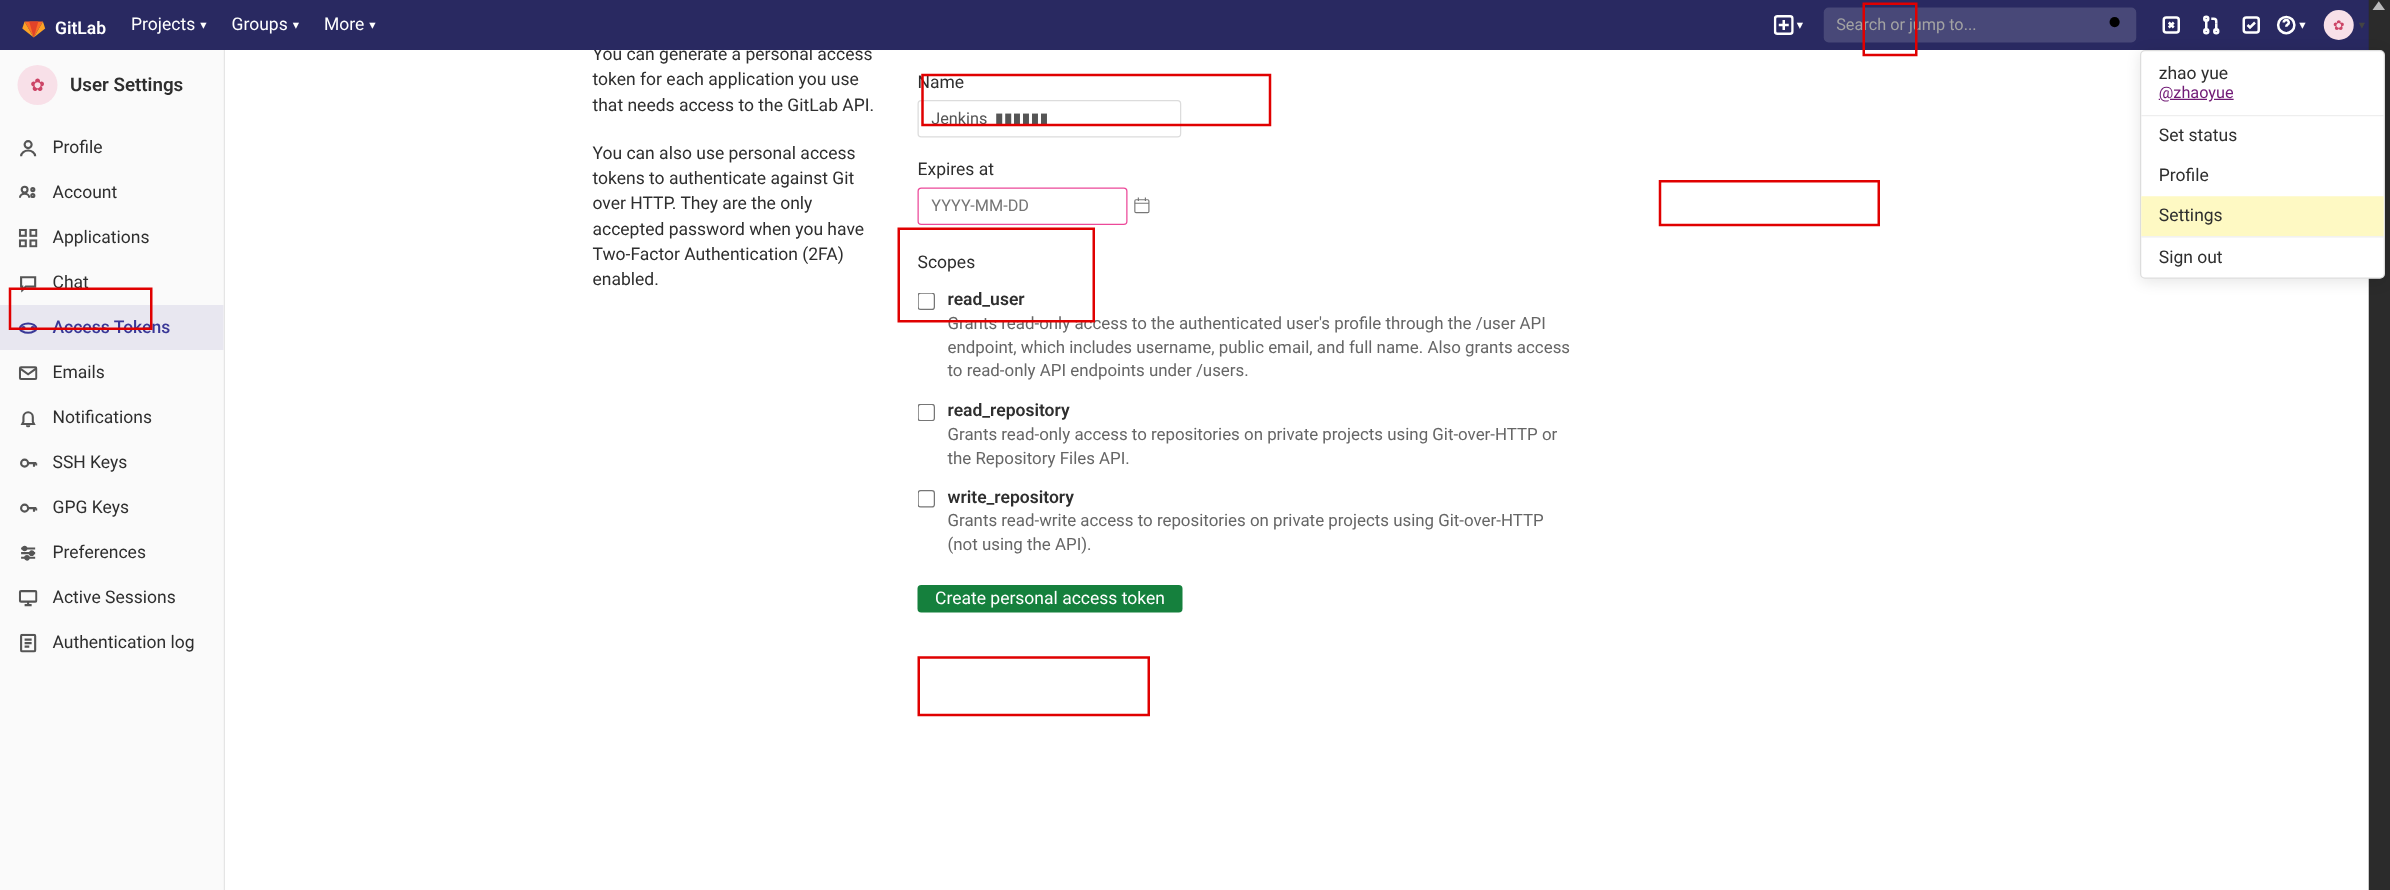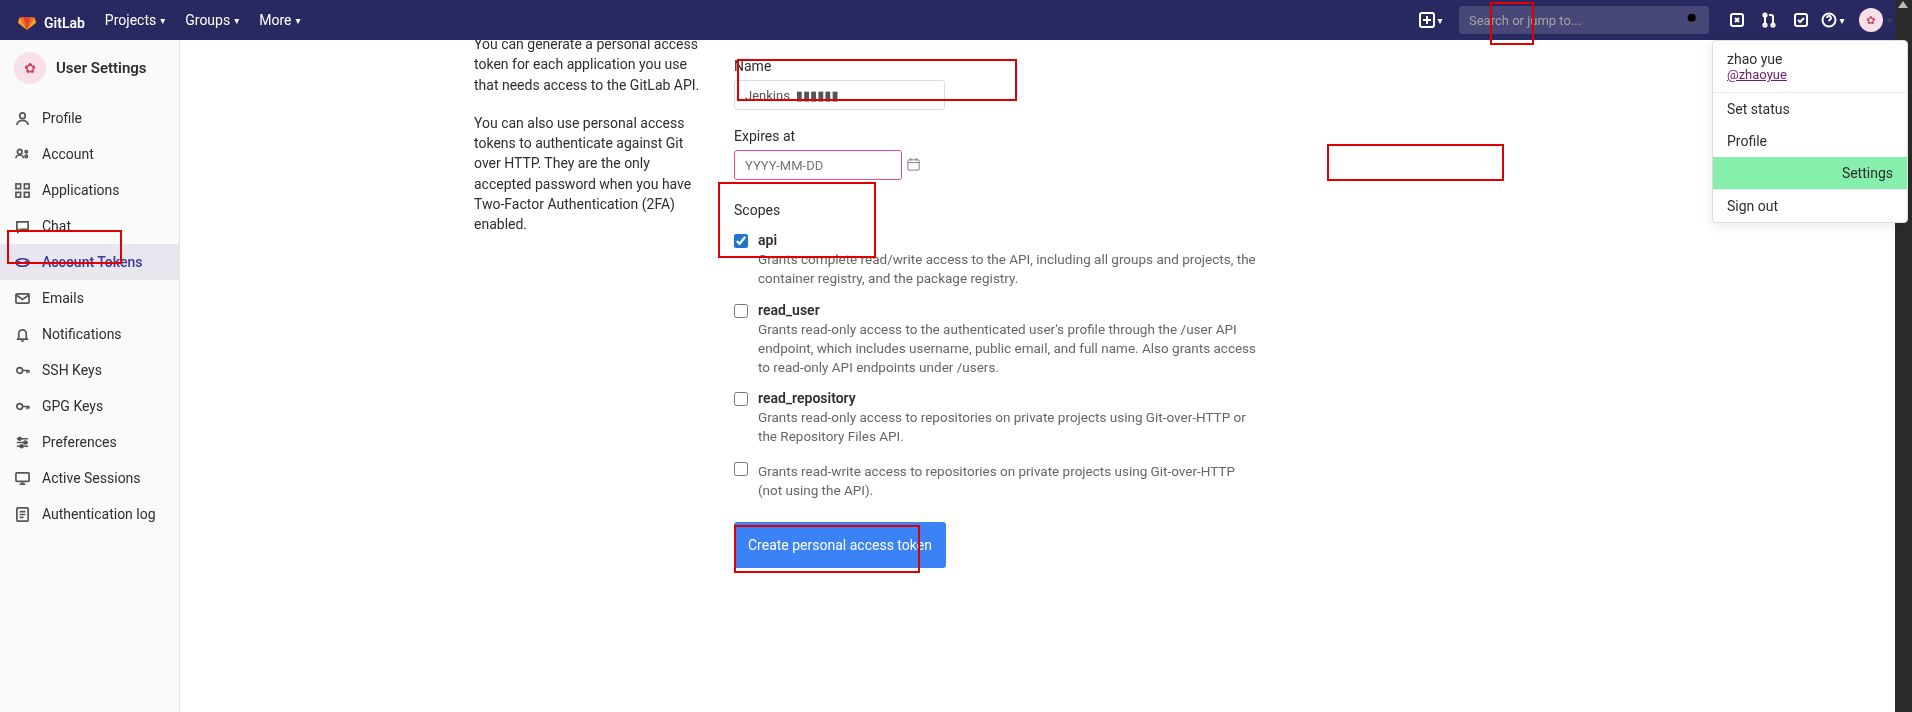--- a/index.html
+++ b/index.html
@@ -52,28 +52,28 @@
 .date-wrap .cal-icon { position:absolute; right:8px; top:7px; width:15px; height:15px; stroke:#777; fill:none; }
 .date-input { width: 168px; height: 30px; border: 1px solid #ec4899; border-radius: 3px; padding: 0 10px; font-size: 13px; color:#999; }
 
 .scopes-label { margin-top: 22px; font-size:14px; }
 .scope-item { display:flex; gap:10px; margin-top:14px; }
 .scope-item input[type=checkbox] { width:14px; height:14px; margin-top:2px; accent-color:#1f75cb; }
 .scope-item .scope-text { flex:1; }
 .scope-item .scope-name { font-size:14px; font-weight:600; color:#2e2e2e; }
 .scope-item .scope-desc { font-size:13.5px; color:#666; line-height:1.4; margin-top:2px; max-width:500px; }
 
-.create-btn { margin-top: 22px; background:#3b82f6; color:#fff; border:none; border-radius:3px; height:46px; padding: 0 14px; font-size:14px; cursor:pointer; }
+.create-btn { margin-top: 22px; background:#15803d; color:#fff; border:none; border-radius:3px; height:22px; padding: 0 14px; font-size:14px; cursor:pointer; }
 
 .user-dropdown { position:absolute; top:40px; right:4px; width:196px; background:#fff; border:1px solid #ddd; border-radius:4px; box-shadow:0 2px 12px rgba(0,0,0,0.1); z-index:40; font-size:14px; }
 .user-dropdown .ud-header { padding:10px 14px; border-bottom:1px solid #eee; }
 .user-dropdown .ud-name { color:#2e2e2e; }
 .user-dropdown .ud-handle { color:#701a75; font-size:13px;text-decoration:underline; }
 .user-dropdown .ud-item { padding:8px 14px; cursor:pointer; color:#2e2e2e; }
-.user-dropdown .ud-item.highlight { background:#86efac;text-align:right; }
+.user-dropdown .ud-item.highlight { background:#fef9c3; }
 .user-dropdown .ud-divider { height:1px; background:#eee; }
 
 .scrollbar-artifact { position:absolute; right:0; top:0; width:17px; height:712px; background:#2b2b2b; }
 .scrollbar-artifact::before { content:""; position:absolute; top:1px; left:3px; width:0; height:0; border-left:5px solid transparent; border-right:5px solid transparent; border-bottom:7px solid #bbb; }
 </style>
 </head>
 <body>
 
 <div class="navbar">
   <div class="logo">
@@ -211,21 +211,21 @@
         <span>Chat</span>
       </div>
     <div class="sidebar-item active">
         <span class="si-icon">
           <svg viewBox="0 0 16 16">
             <ellipse cx="8" cy="8" rx="7" ry="4"></ellipse>
             <circle cx="4" cy="8" r="1"></circle>
             <circle cx="12" cy="8" r="1"></circle>
           </svg>
         </span>
-        <span>Account Tokens</span>
+        <span>Access Tokens</span>
       </div>
     <div class="sidebar-item">
         <span class="si-icon">
           <svg viewBox="0 0 16 16">
             <rect x="1" y="3" width="14" height="10" rx="1"></rect>
             <path d="M1 4l7 5 7-5"></path>
           </svg>
         </span>
         <span>Emails</span>
       </div>
@@ -303,43 +303,37 @@
           <svg class="cal-icon" viewBox="0 0 16 16">
               <rect x="2" y="3" width="12" height="11" rx="1"></rect>
               <path d="M2 6h12M5 1v3M11 1v3"></path>
             </svg>
         </div>
       </div>
 
       <label class="field-label scopes-label">Scopes</label>
 
       <div class="scope-item">
-        <input type="checkbox" checked="" style="">
-        <div class="scope-text">
-          <div class="scope-name">api</div>
-          <div class="scope-desc">Grants complete read/write access to the API, including all groups and projects, the container registry, and the package registry.</div>
-        </div>
-      </div>
-      <div class="scope-item">
         <input type="checkbox" style="">
         <div class="scope-text">
           <div class="scope-name">read_user</div>
           <div class="scope-desc">Grants read-only access to the authenticated user's profile through the /user API endpoint, which includes username, public email, and full name. Also grants access to read-only API endpoints under /users.</div>
         </div>
       </div>
       <div class="scope-item">
         <input type="checkbox" style="">
         <div class="scope-text">
           <div class="scope-name">read_repository</div>
           <div class="scope-desc">Grants read-only access to repositories on private projects using Git-over-HTTP or the Repository Files API.</div>
         </div>
       </div>
       <div class="scope-item">
         <input type="checkbox" style="">
         <div class="scope-text">
+          <div class="scope-name">write_repository</div>
           <div class="scope-desc">Grants read-write access to repositories on private projects using Git-over-HTTP (not using the API).</div>
         </div>
       </div>
 
       <button class="create-btn">Create personal access token</button>
     </div>
   </div>
 </div>
 
 <div class="scrollbar-artifact"></div>

